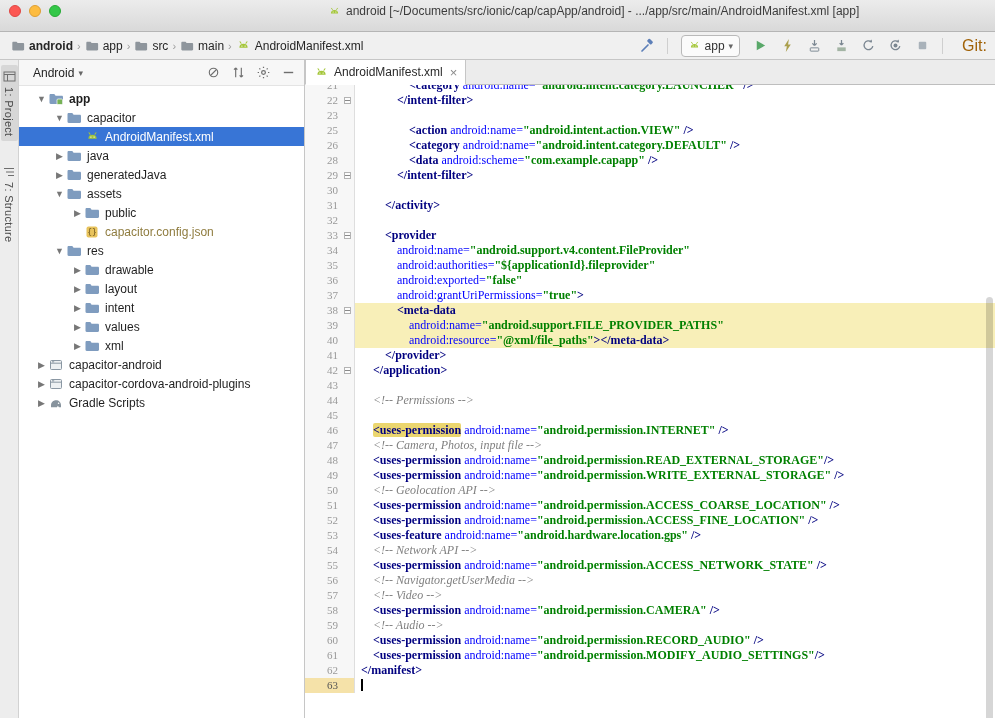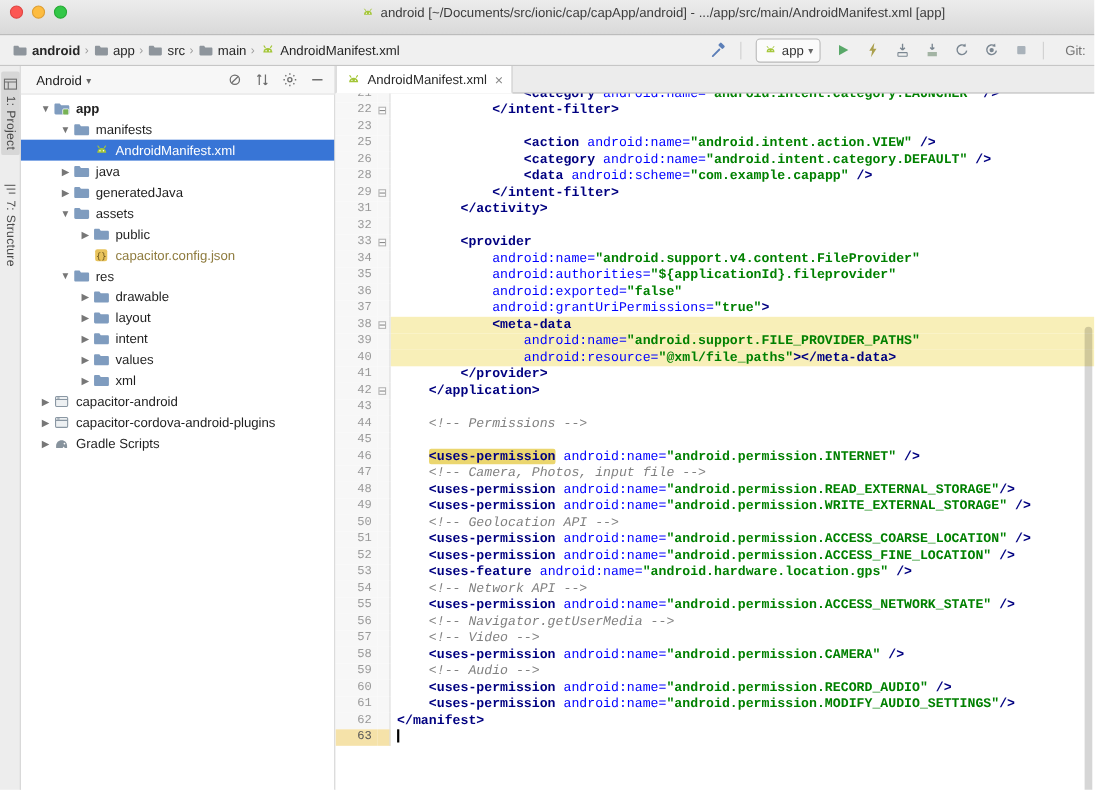--- a/index.html
+++ b/index.html
@@ -11,21 +11,21 @@
   .light.yellow{background:#FDBC40;border:1px solid #DE9F34;}
   .light.green{background:#33C748;border:1px solid #27AA35;}
   .title-center{position:absolute;left:328px;top:0;height:22px;display:flex;align-items:center;gap:5px;white-space:nowrap;}
   .toolbar{height:28px;background:#F0F0F0;border-bottom:1px solid #C6C6C6;display:flex;align-items:center;padding:0 8px;box-sizing:border-box;}
   .breadcrumbs{display:flex;align-items:center;font-size:12px;}
   .bc-item{display:inline-flex;align-items:center;gap:4px;padding:1px 3px;border-radius:3px;color:#262626;}
   .bc-sep{color:#9c9c9c;margin:0 1px;font-size:11px;}
   .toolbar-right{margin-left:auto;display:flex;align-items:center;gap:5px;}
   .tb-btn{width:22px;height:22px;display:inline-flex;align-items:center;justify-content:center;border-radius:3px;}
   .run-config{display:inline-flex;align-items:center;gap:4px;height:20px;padding:0 6px;background:#FBFBFB;border:1px solid #B9B9B9;border-radius:4px;font-size:12px;color:#333;margin:0 4px;}
-  .git-label{font-size:12px;color:#737373;margin-left:10px;}
+  .git-label{font-size:16px;color:#a16207;margin-left:10px;}
   .sep{width:1px;height:16px;background:#CFCFCF;margin:0 4px;}
   .main{display:flex;height:668px;}
   .strip{width:19px;background:#EDEDED;border-right:1px solid #D2D2D2;display:flex;flex-direction:column;align-items:center;box-sizing:border-box;padding-top:5px;gap:20px;flex:none;}
   .strip-btn{display:flex;flex-direction:column;align-items:center;gap:4px;padding:5px 2px;border-radius:2px;}
   .strip-btn.active{background:#D7D7D7;}
   .vtext{writing-mode:vertical-rl;font-size:11px;color:#4a4a4a;letter-spacing:.3px;}
   .project{width:286px;min-width:286px;background:#fff;border-right:1px solid #C6C6C6;display:flex;flex-direction:column;box-sizing:border-box;flex:none;}
   .phead{height:25px;display:flex;align-items:center;padding:0 8px 0 14px;background:#F7F7F7;border-bottom:1px solid #E4E4E4;flex:none;}
   .view-sel{display:flex;align-items:center;gap:4px;font-size:12px;color:#222;}
   .dd-chev{font-size:9px;color:#666;}
@@ -39,21 +39,21 @@
   .ticon{width:16px;height:16px;flex:none;margin-right:5px;display:flex;align-items:center;justify-content:center;}
   .tlabel{white-space:nowrap;}
   .bold{font-weight:bold;}
   .muted{color:#8F7C3F;}
   .editor{flex:1;display:flex;flex-direction:column;background:#fff;min-width:0;}
   .tabbar{height:25px;background:#ECECEC;border-bottom:1px solid #BEBEBE;display:flex;align-items:stretch;box-sizing:border-box;flex:none;}
   .tab{display:flex;align-items:center;gap:5px;padding:0 8px;background:#fff;border-right:1px solid #C6C6C6;border-left:1px solid #C6C6C6;font-size:12px;color:#2a2a2a;margin-bottom:-1px;border-bottom:1px solid #fff;box-sizing:border-box;}
   .tab-close{color:#8a8a8a;font-size:13px;margin-left:2px;}
   .code-wrap{position:relative;flex:1;overflow:hidden;}
   .code-scroll{margin-top:-7px;}
-  .crow{display:flex;height:15px;line-height:15px;font-family:Liberation Mono, monospace;font-size:12px;}
+  .crow{display:flex;height:15px;line-height:15px;font-family:Liberation Serif, serif;font-size:12px;}
   .gut{width:33px;flex:none;text-align:right;padding-right:5px;color:#999;font-size:11px;background:#F7F7F7;}
   .foldcol{width:11px;flex:none;background:#F7F7F7;border-right:1px solid #DEDEDE;position:relative;}
   .ltxt{flex:1;white-space:pre;padding-left:6px;color:#000;min-width:0;}
   .crow.hl .ltxt{background:#F8EFB8;}
   .crow.cur .gut,.crow.cur .foldcol{background:#F5E2A9;}
   .crow.cur .gut{color:#555;}
   .caret{display:inline-block;width:2px;height:12px;background:#000;vertical-align:-2px;}
   .tk-t{color:#000080;font-weight:bold;}
   .tk-a{color:#0000FF;}
   .tk-v{color:#008000;font-weight:bold;}
@@ -267,21 +267,21 @@
           </span>
           <span class="tlabel bold">app</span>
         </div>
         <div class="trow" style="padding-left: 34px;">
           <span class="chev">▼</span>
           <span class="ticon">
             <svg width="16" height="16" viewBox="0 0 16 16">
               <path d="M1.5 4.2c0-.7.5-1.2 1.2-1.2h3.6l1.3 1.7h6.2c.7 0 1.2.5 1.2 1.2v5.9c0 .7-.5 1.2-1.2 1.2H2.7c-.7 0-1.2-.5-1.2-1.2z" fill="#7F9CBF"></path>
             </svg>
           </span>
-          <span class="tlabel">manifests</span>
+          <span class="tlabel">capacitor</span>
         </div>
         <div class="trow sel" style="padding-left: 52px;">
           <span class="chev"></span>
           <span class="ticon">
             <svg width="15" height="15" viewBox="0 0 16 16">
               <path d="M3.6 10.4a4.4 4.4 0 0 1 8.8 0z" fill="#A4C639"></path>
               <path d="M5.4 5.6 4.3 4M10.6 5.6l1.1-1.6" stroke="#A4C639" stroke-width="1.1" stroke-linecap="round"></path>
               <circle cx="6.3" cy="8.6" r=".7" fill="#fff"></circle>
               <circle cx="9.7" cy="8.6" r=".7" fill="#fff"></circle>
             </svg>
@@ -473,20 +473,25 @@
             <span class="ltxt">                <span class="tk-t">&lt;data </span><span class="tk-a">android:scheme=</span><span class="tk-v">"com.example.capapp"</span><span class="tk-t"> /&gt;</span></span>
           </div>
           <div class="crow">
             <span class="gut">29</span>
             <span class="foldcol">
               <span class="foldmark"></span>
             </span>
             <span class="ltxt">            <span class="tk-t">&lt;/intent-filter&gt;</span></span>
           </div>
           <div class="crow">
+            <span class="gut">30</span>
+            <span class="foldcol"></span>
+            <span class="ltxt"></span>
+          </div>
+          <div class="crow">
             <span class="gut">31</span>
             <span class="foldcol"></span>
             <span class="ltxt">        <span class="tk-t">&lt;/activity&gt;</span></span>
           </div>
           <div class="crow">
             <span class="gut">32</span>
             <span class="foldcol"></span>
             <span class="ltxt"></span>
           </div>
           <div class="crow">

